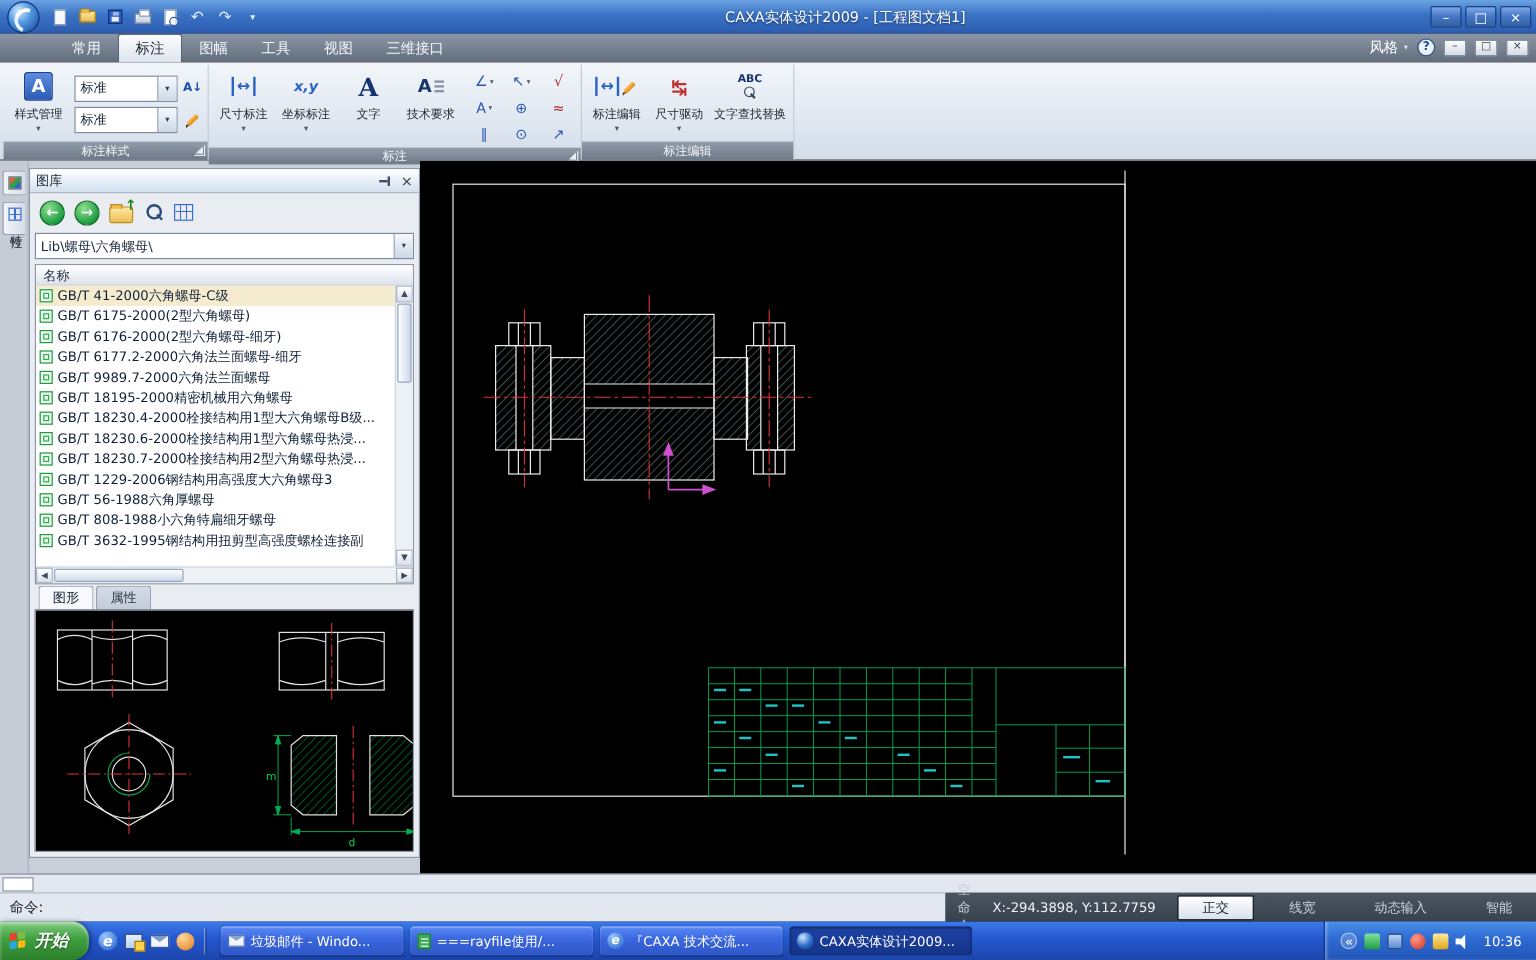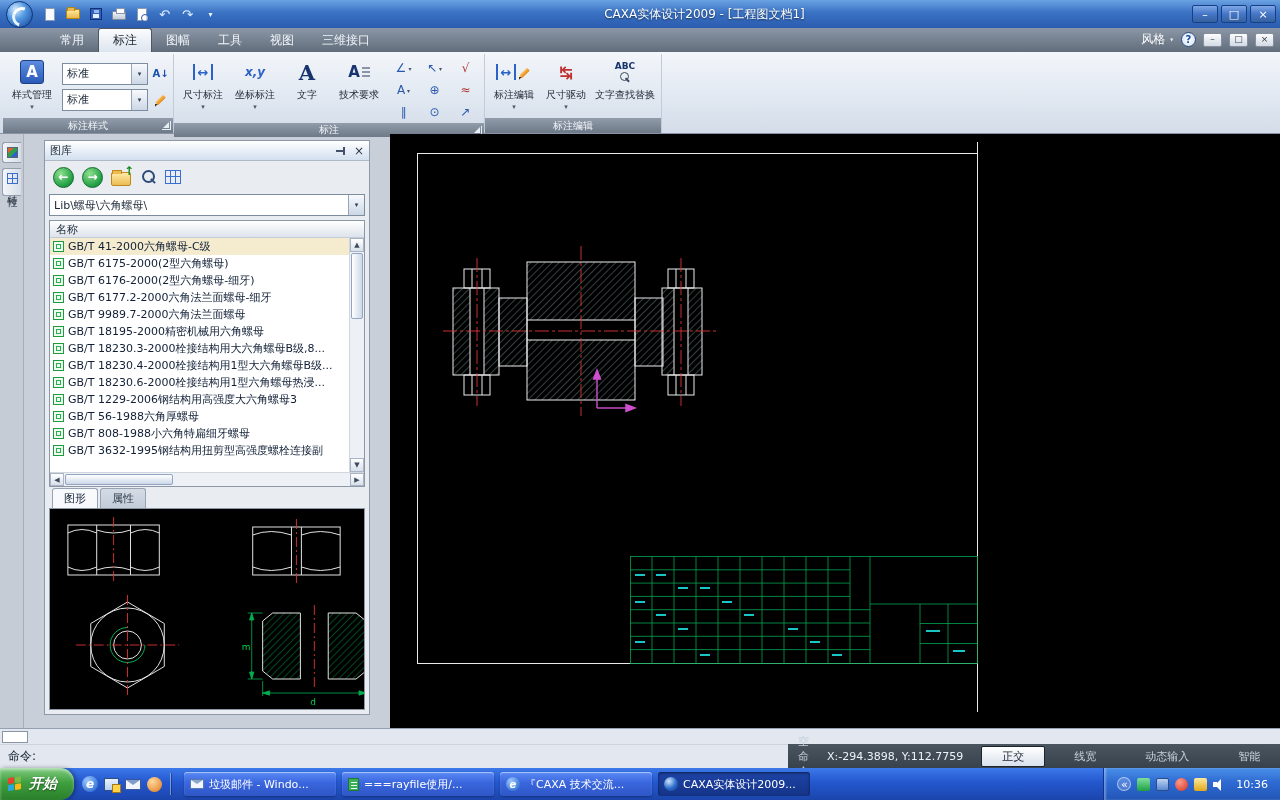--- a/index.html
+++ b/index.html
@@ -75,21 +75,21 @@
 .c86{width:86px;}
 .mini-btn{width:19px;height:19px;display:flex;align-items:center;justify-content:center;font-size:10px;font-weight:bold;color:#1a4fb0;border-radius:2px;}
 .sgrid{display:grid;grid-template-columns:repeat(3,31px);grid-auto-rows:22px;align-content:start;margin-left:3px;margin-top:2px;}
 .sbtn2{display:flex;align-items:center;justify-content:center;gap:2px;font-size:12px;color:#2a58b0;border-radius:2px;}
 .sbtn2:nth-child(3){color:#b03030;}
 .sbtn2:nth-child(6){color:#b03030;}
 .sbtn2 .c{font-size:6px;color:#4a5868;}
 .ribbon-fill{flex:1;}
 
 
-.main{flex:1;display:flex;background:#c9cfd9;overflow:hidden;gap:20px;}
+.main{flex:1;display:flex;background:#c9cfd9;overflow:hidden;}
 .side-strip{width:24px;background:#c6ccd6;border-right:1px solid #a7afbd;padding-top:8px;display:flex;flex-direction:column;align-items:center;gap:5px;flex:0 0 auto;}
 .vtab{width:19px;background:linear-gradient(90deg,#f3f6fa,#d6dde7);border:1px solid #939eae;border-right:none;border-radius:3px 0 0 3px;display:flex;flex-direction:column;align-items:center;padding:4px 0;gap:3px;}
 .vicon-pal{width:11px;height:11px;background:linear-gradient(135deg,#e06030 33%,#2f9e4f 33% 66%,#3060d0 66%);border:1px solid #5a6472;}
 .vicon-grid{width:11px;height:11px;border:1px solid #3a6fd0;background-image:linear-gradient(90deg,transparent 4px,#3a6fd0 4px,#3a6fd0 5px,transparent 5px),linear-gradient(transparent 4px,#3a6fd0 4px,#3a6fd0 5px,transparent 5px);}
 .vtext{writing-mode:vertical-rl;font-size:10px;color:#222e3c;letter-spacing:2px;}
 
 
 .lib-panel{width:326px;margin:6px 0 13px 0;background:#e9edf2;border:1px solid #8d97a6;display:flex;flex-direction:column;flex:0 0 auto;}
 .lib-header{height:20px;background:linear-gradient(#ffffff,#d3e0f0);border-bottom:1px solid #aeb8c6;display:flex;align-items:center;padding:0 5px;font-size:11px;color:#1e2a3a;flex:0 0 auto;}
 .hdr-icons{margin-left:auto;display:flex;gap:6px;align-items:center;}
@@ -441,29 +441,29 @@
             <div class="lib-row">
                 <span class="part-icon"></span>
                 <span>GB/T 9989.7-2000六角法兰面螺母</span>
               </div>
             <div class="lib-row">
                 <span class="part-icon"></span>
                 <span>GB/T 18195-2000精密机械用六角螺母</span>
               </div>
             <div class="lib-row">
                 <span class="part-icon"></span>
-                <span>GB/T 18230.3-2000栓接结构用大六角螺母B级,8...</span>
-              </div>
-            <div class="lib-row">
-                <span class="part-icon"></span>
                 <span>GB/T 18230.4-2000栓接结构用1型大六角螺母B级...</span>
               </div>
             <div class="lib-row">
                 <span class="part-icon"></span>
                 <span>GB/T 18230.6-2000栓接结构用1型六角螺母热浸...</span>
+              </div>
+            <div class="lib-row">
+                <span class="part-icon"></span>
+                <span>GB/T 18230.7-2000栓接结构用2型六角螺母热浸...</span>
               </div>
             <div class="lib-row">
                 <span class="part-icon"></span>
                 <span>GB/T 1229-2006钢结构用高强度大六角螺母3</span>
               </div>
             <div class="lib-row">
                 <span class="part-icon"></span>
                 <span>GB/T 56-1988六角厚螺母</span>
               </div>
             <div class="lib-row">

